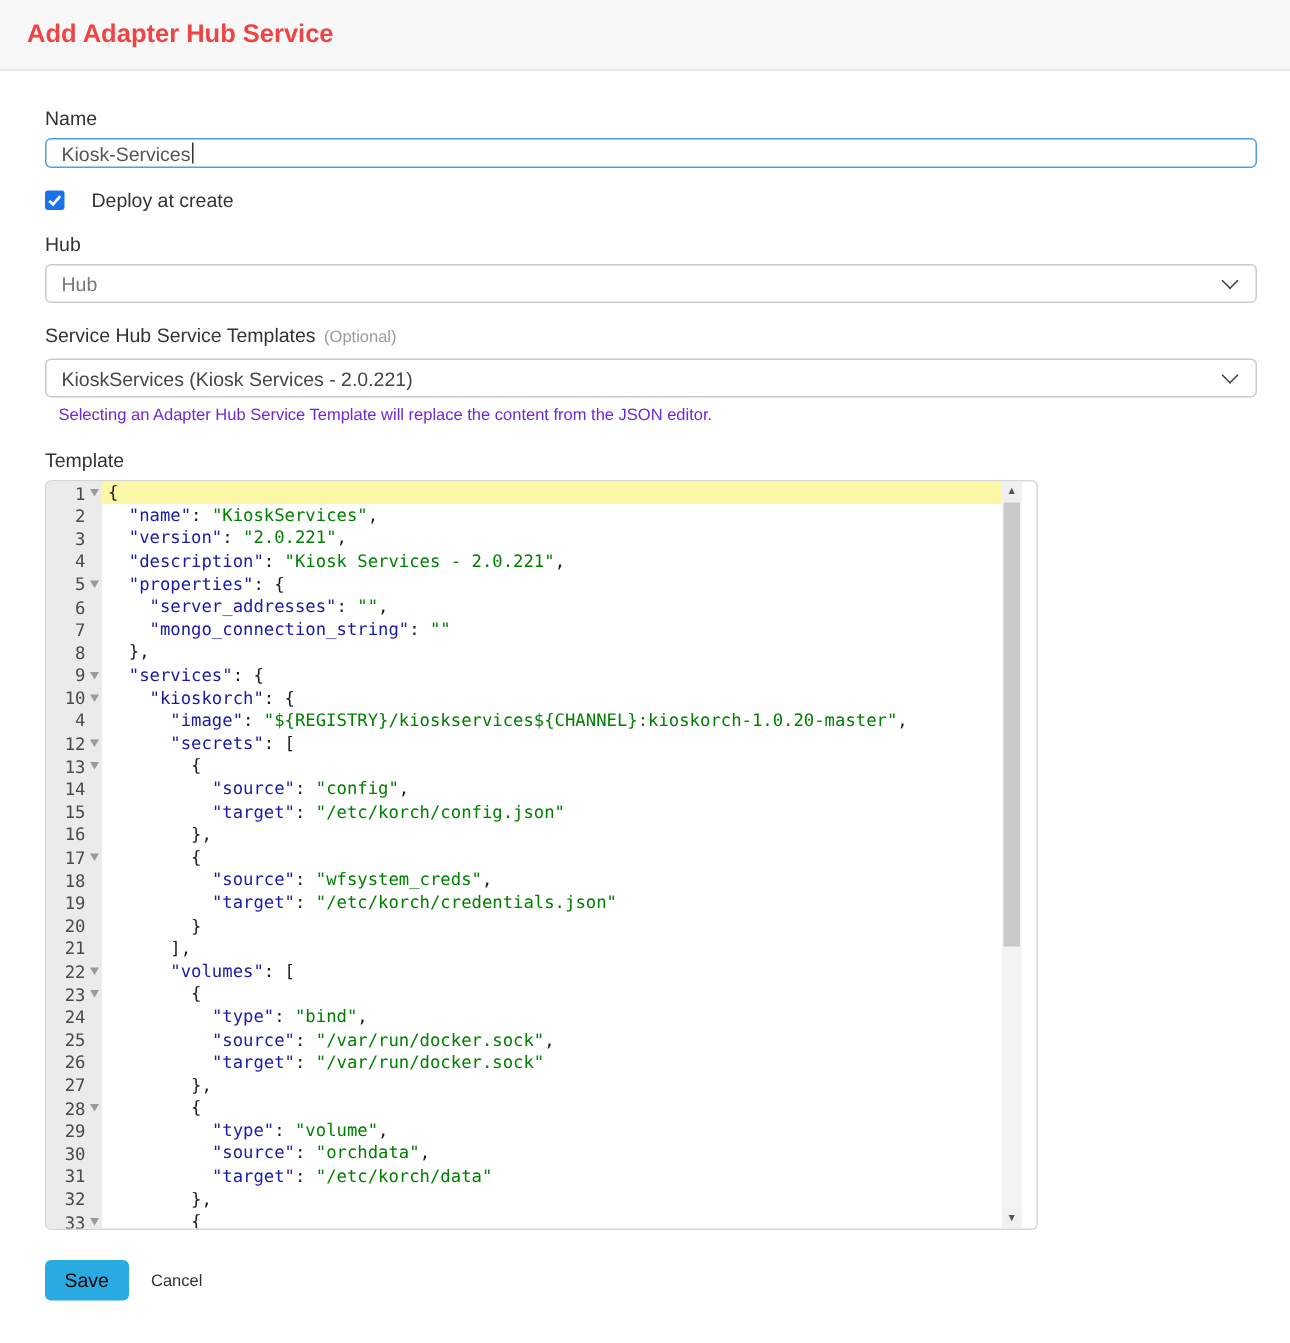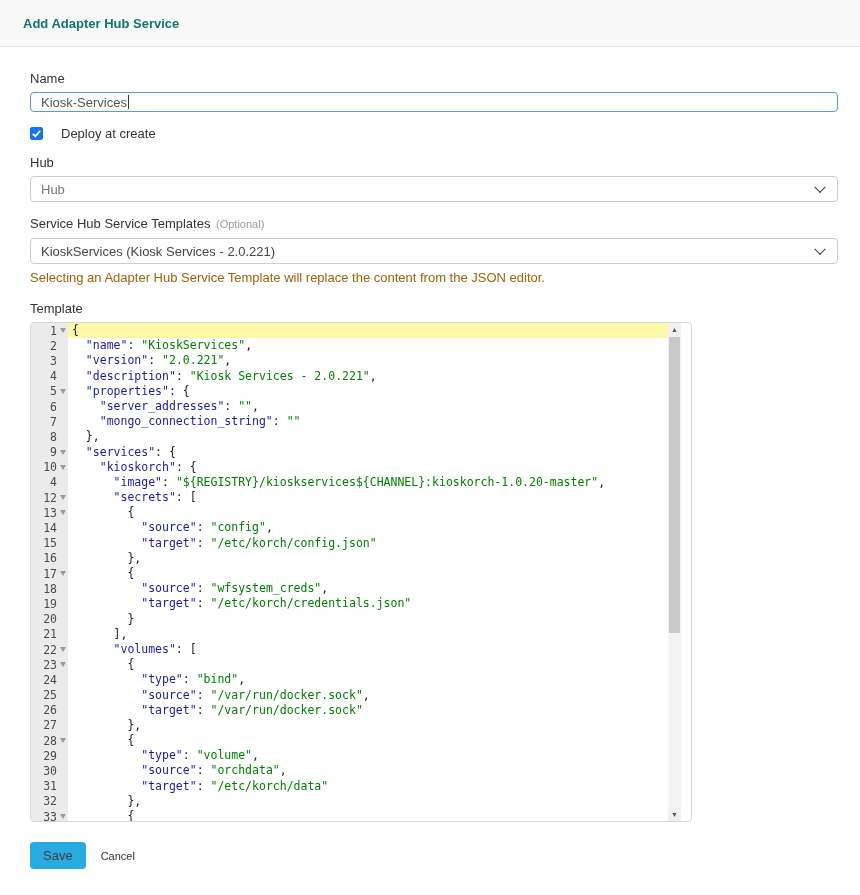--- a/index.html
+++ b/index.html
@@ -9,21 +9,21 @@
     font-family: "Liberation Sans", "DejaVu Sans", sans-serif;
     color: #333;
   }
   .page { width: 860px; min-height: 895px; box-sizing: border-box; }
 
   
   .page-header {
     height: 47px; background: #f8f8f8; border-bottom: 1px solid #e2e2e2;
     display: flex; align-items: center; padding: 0 15px; box-sizing: border-box;
   }
-  .page-title { font-size: 13px; font-weight: 700; color: #0f766e; margin: 8px; }
+  .page-title { font-size: 17px; font-weight: 700; color: #ef4444; margin: 3px; }
 
   
   .content { padding: 24px 22px 0 30px; box-sizing: border-box; }
   .label { font-size: 13px; line-height: 15px; color: #333; margin: 0 0 6px 0; }
   .mt { margin-top: 14px; }
   .mt-lg { margin-top: 16px; }
   .optional { font-size: 11px; color: #9a9a9a; margin-left: 2px; }
 
   .text-input {
     box-sizing: border-box; width: 100%; height: 20px;
@@ -48,21 +48,21 @@
     position: relative; font-size: 13px; color: #464646; cursor: pointer;
   }
   .select-text.muted { color: #777; }
   .chevron {
     position: absolute; right: 13px; top: 50%;
     width: 7px; height: 7px;
     border-right: 1.5px solid #3c3c3c; border-bottom: 1.5px solid #3c3c3c;
     transform: translateY(-72%) rotate(45deg);
   }
 
-  .helper { margin-top: 6px; font-size: 13px; color: #a16207; }
+  .helper { margin-top: 6px; font-size: 11px; color: #6d28d9; margin-left: 9px; }
 
   
   .editor {
     margin-top: 6px; width: 662px; height: 500px;
     border: 1px solid #d6d6d6; border-radius: 4px; background: #fff;
     display: flex; position: relative; overflow: hidden; box-sizing: border-box;
   }
   .gutter {
     width: 37px; flex: none; background: #ebebeb;
     font-family: "DejaVu Sans Mono", "Liberation Mono", monospace;
@@ -92,21 +92,21 @@
     display: flex; align-items: center; justify-content: center;
     color: #555; font-size: 7px; background: #f0f0f0; cursor: pointer;
   }
   .scroll-btn.up { top: 0; }
   .scroll-btn.down { bottom: 0; }
   .thumb { position: absolute; left: 1px; right: 1px; top: 14px; height: 296px; background: #c9c9c9; cursor: pointer; }
 
   
   .actions { display: flex; align-items: center; gap: 15px; margin-top: 20px; }
   .save-btn {
-    background: var(--accent, #29abe2); color: #404040; border: none; border-radius: 4px;
+    background: var(--accent, #29abe2); color: #000000; border: none; border-radius: 4px;
     font-size: 13px; padding: 6px 13px; font-family: inherit; cursor: pointer;
   }
   .cancel { font-size: 11px; color: #333; cursor: pointer; }
 </style>
 </head>
 <body>
 
 <div class="page">
 
   <header class="page-header">

